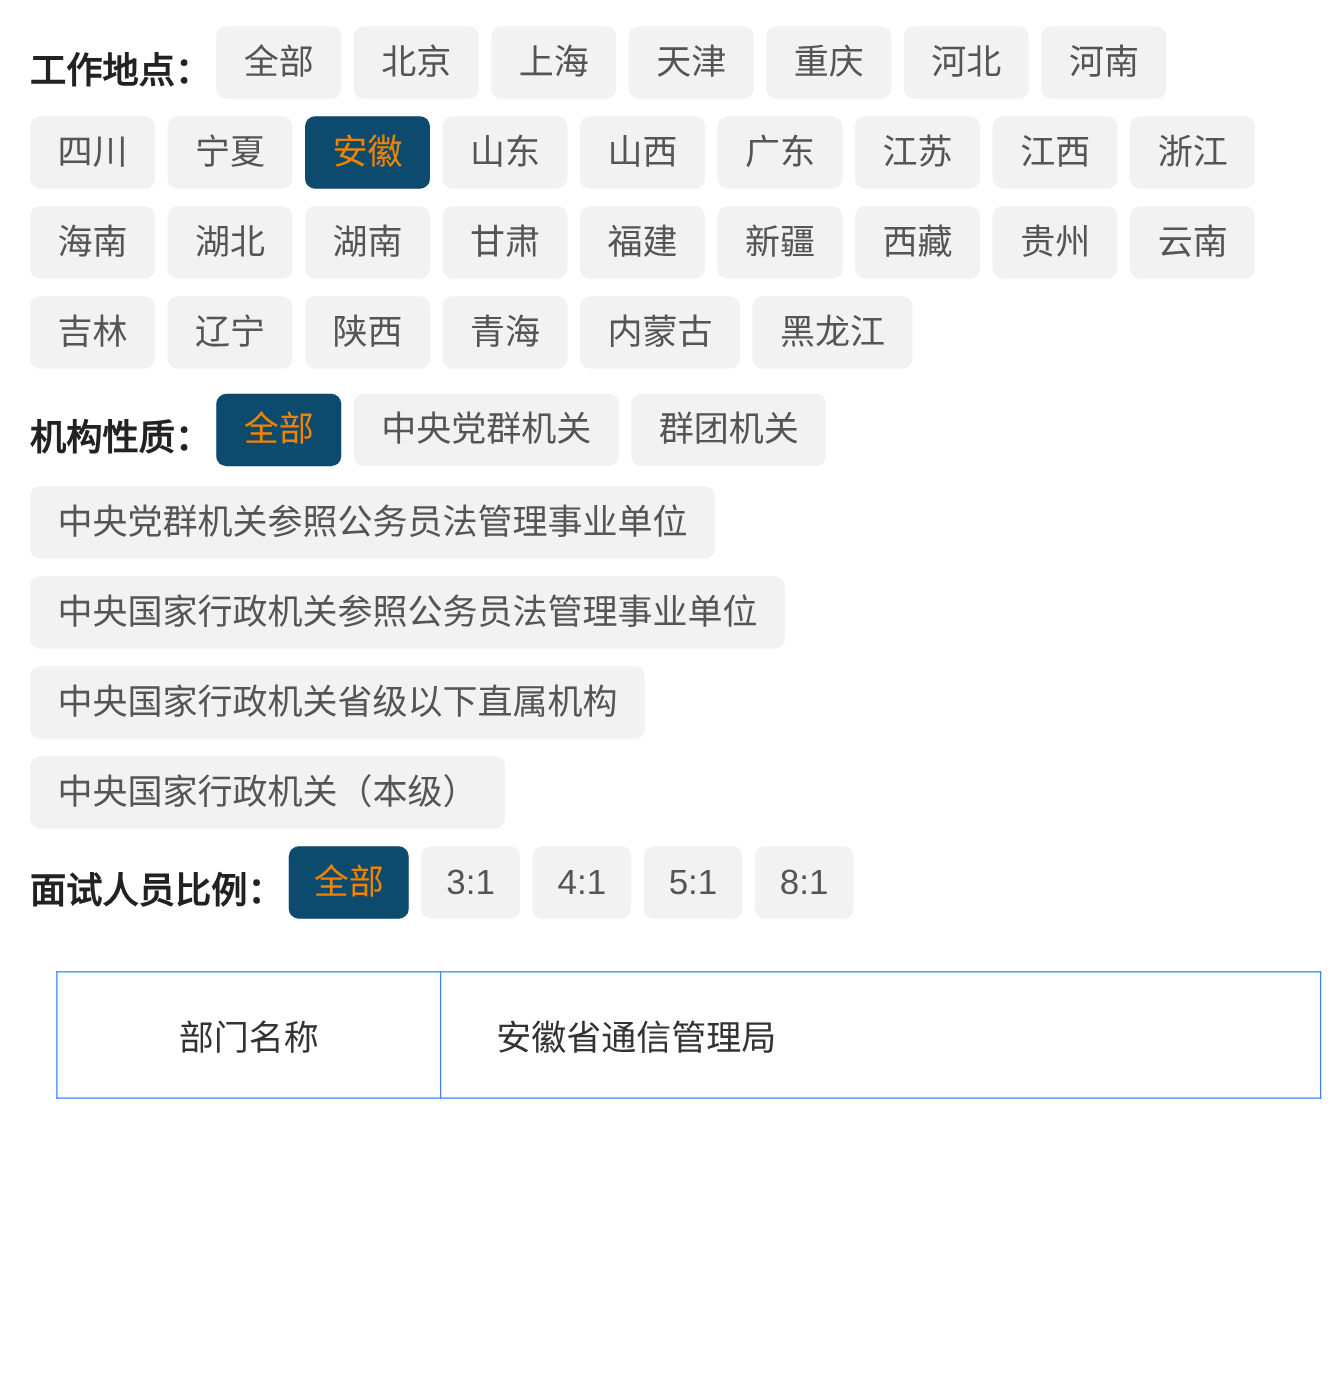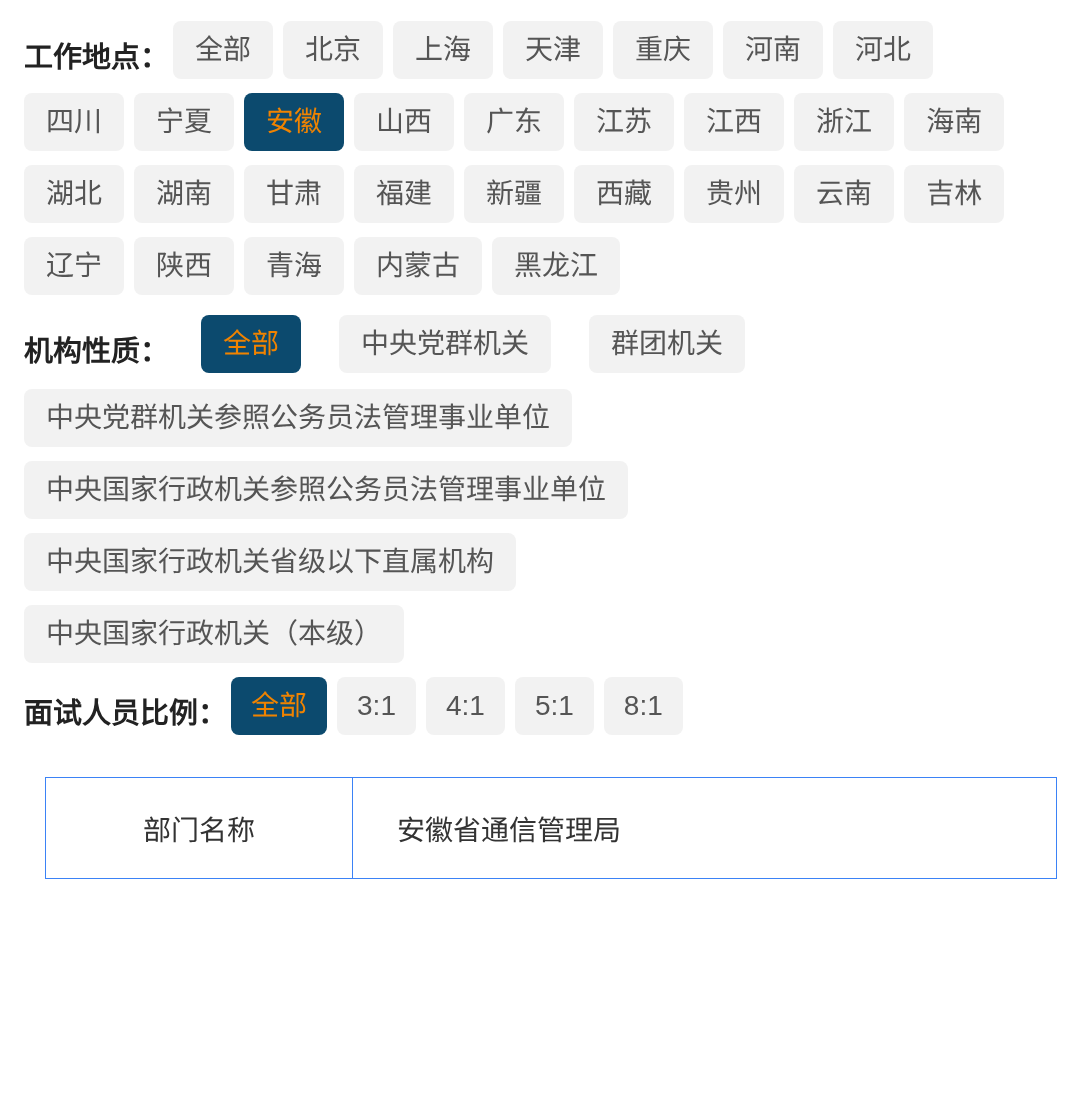--- a/index.html
+++ b/index.html
@@ -50,21 +50,21 @@
     white-space: nowrap;
     cursor: pointer;
   }
 
   .chip.active {
     background: #0c4a6e;
     color: #f08300;
   }
 
   .group-locations { margin-bottom: 6px; }
-  .group-nature { margin-bottom: 2px; gap: 28px; }
+  .group-nature { margin-bottom: 2px; }
 
   .group-nature .chip,
   .group-ratio .chip {
     margin-bottom: 14px;
   }
 
   .chip-wide {
     display: block;
     width: fit-content;
   }
@@ -105,25 +105,26 @@
 
 <div class="page">
 
   <div class="filter-group group-locations">
     <span class="filter-label">工作地点：</span>
     <span class="chip">全部</span>
     <span class="chip">北京</span>
     <span class="chip">上海</span>
     <span class="chip">天津</span>
     <span class="chip">重庆</span>
+    <span class="chip">河北</span>
     <span class="chip">河南</span>
-    <span class="chip">河北</span>
     <span class="chip">四川</span>
     <span class="chip">宁夏</span>
     <span class="chip active">安徽</span>
+    <span class="chip">山东</span>
     <span class="chip">山西</span>
     <span class="chip">广东</span>
     <span class="chip">江苏</span>
     <span class="chip">江西</span>
     <span class="chip">浙江</span>
     <span class="chip">海南</span>
     <span class="chip">湖北</span>
     <span class="chip">湖南</span>
     <span class="chip">甘肃</span>
     <span class="chip">福建</span>

